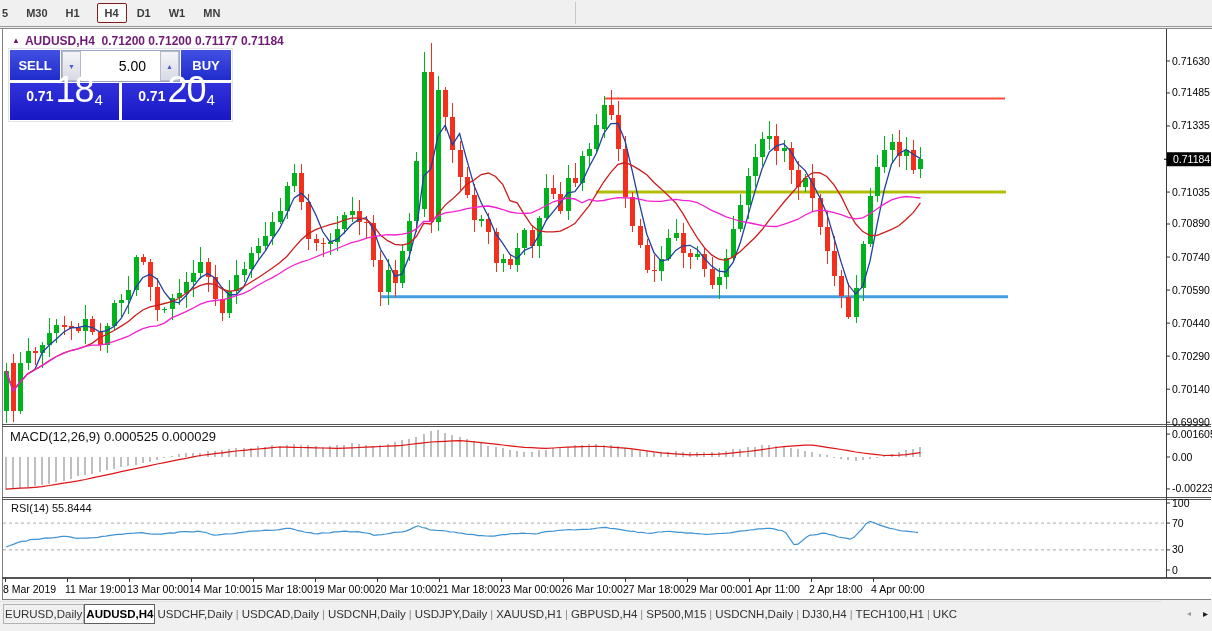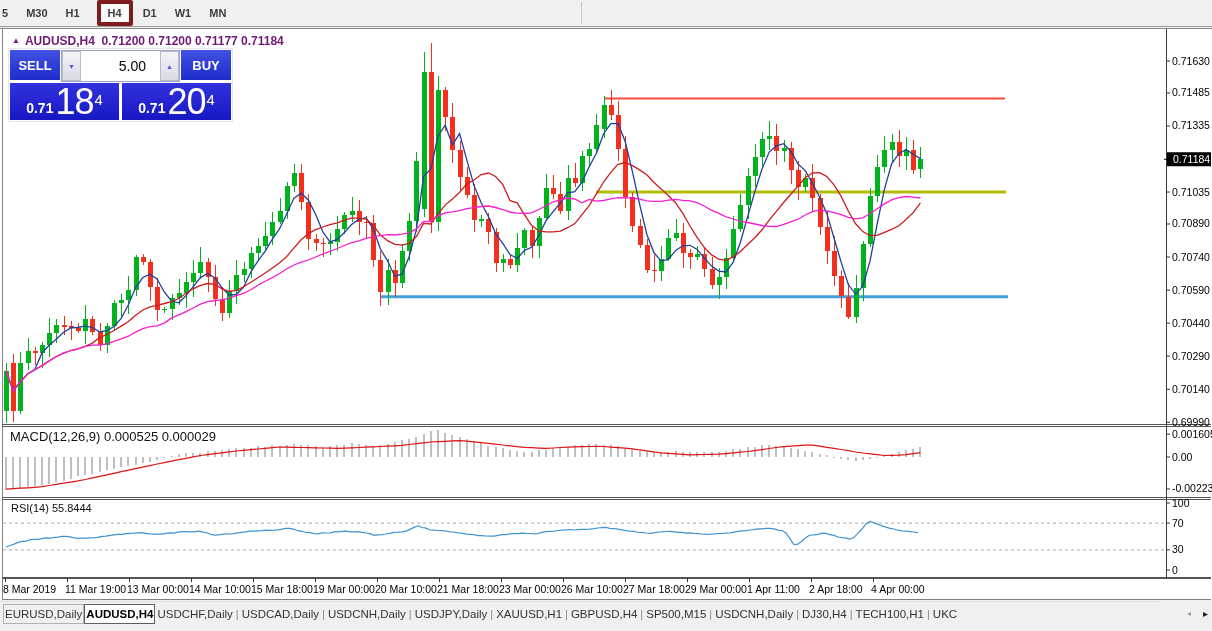--- a/index.html
+++ b/index.html
@@ -3,21 +3,21 @@
 <meta charset="utf-8">
 <style>
   html,body{margin:0;padding:0;background:#f0f0f0;}
   #root{position:relative;width:1212px;height:631px;background:#f0f0f0;overflow:hidden;
         font-family:"Liberation Sans",sans-serif;-webkit-font-smoothing:none;}
   
   #toolbar{position:absolute;left:0;top:0;width:1212px;height:26px;background:#f0f0f0;
            border-bottom:1px solid #9a9a9a;display:flex;align-items:center;}
   .tf-btn{font-size:11px;font-weight:700;color:#3c3c3c;padding:3px 7px;margin:0 1px;
           border:1px solid transparent;border-radius:2px;white-space:nowrap;}
-  .tf-btn.active{background:#fbfbfb;border:4px solid #7f1d1d;margin-left:8px;}
+  .tf-btn.active{background:#fbfbfb;border:1px solid #7f1d1d;margin-left:8px;}
   .tf-btn.partial{margin-left:-6px;}
   .toolbar-sep{width:1px;height:22px;background:#c8c8c8;margin-left:346px;}
   
   #chart-area{position:absolute;left:0;top:28px;width:1212px;height:572px;background:#ffffff;}
   #chart-svg{position:absolute;left:0;top:0;}
   #chart-title{position:absolute;left:12px;top:6px;font-size:12px;font-weight:700;color:#701a75;
                white-space:nowrap;}
   #chart-title .tri{font-size:8px;vertical-align:2px;margin-right:5px;}
   #macd-label{position:absolute;left:10px;top:401px;font-size:13px;color:#111;white-space:nowrap;}
   #rsi-label{position:absolute;left:11px;top:474px;font-size:11px;color:#111;white-space:nowrap;}
@@ -28,21 +28,21 @@
   .tp-btn{width:50px;background:linear-gradient(#4250e2,#1f2ccc);color:#fff;font-size:13px;
           font-weight:700;display:flex;align-items:center;justify-content:center;
           border-bottom:2px solid #fff;}
   .tp-vol{flex:1;display:flex;border:1px solid #9aa6c4;margin:0 1px;background:#fff;}
   .tp-spin{width:17px;background:linear-gradient(#f4f4f8,#d8dae4);border:1px solid #b6bccc;
            color:#4a5ad0;font-size:7px;display:flex;align-items:center;justify-content:center;}
   .tp-vol-val{flex:1;font-size:14px;color:#000;display:flex;align-items:center;
               justify-content:flex-end;padding-right:14px;}
   .tp-prices{display:flex;margin-top:1px;height:37px;}
   .tp-price{flex:1;background:linear-gradient(#3232dd,#1717c4);color:#fff;display:flex;
-            align-items:flex-end;justify-content:center;padding-bottom:2px;}
+            align-items:flex-end;justify-content:center;padding-bottom:14px;}
   .tp-price.left{margin-right:3px;}
   .tp-prefix{font-size:14px;font-weight:700;margin-right:2px;line-height:20px;}
   .tp-big{font-size:36px;font-weight:400;line-height:33px;letter-spacing:-1px;margin-top:32px;}
   .tp-sup{font-size:15px;line-height:30px;vertical-align:top;margin-left:1px;
           align-self:flex-start;padding-top:2px;}
   
   #tabbar{position:absolute;left:0;top:601px;width:1212px;height:24px;background:#f0f0f0;
           display:flex;align-items:center;overflow:hidden;border-top:1px solid #e2e2e2;}
   .chart-tab{font-size:11.5px;color:#333;padding:3px 1px;white-space:nowrap;border:1px solid transparent;}
   .chart-tab.first{border:1px solid #b2b2b2;background:#f0f0f0;margin-left:3px;}

